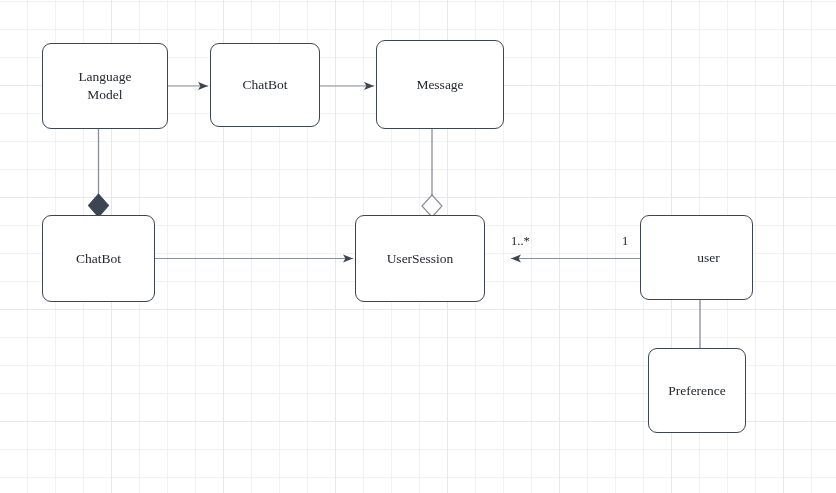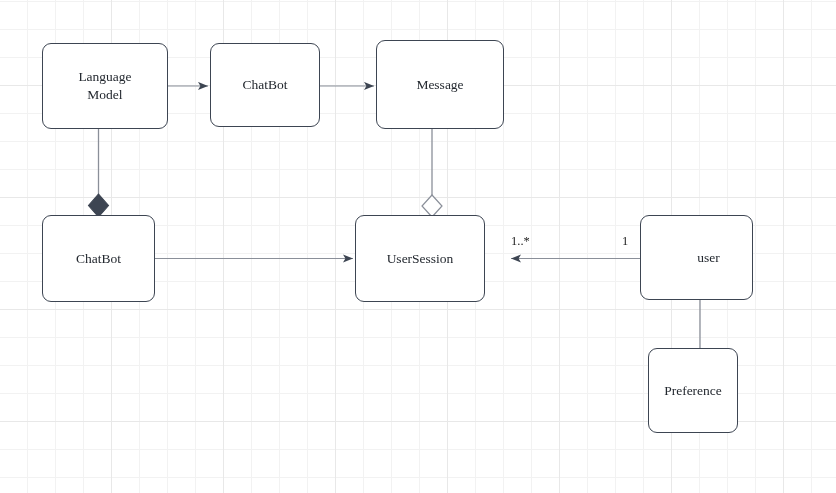--- a/index.html
+++ b/index.html
@@ -121,21 +121,21 @@
   </div>
 
   <div class="node" style="left:355px; top:215px; width:130px; height:87px;">
     <span style="white-space:pre-line;">UserSession</span>
   </div>
 
   <div class="node" style="left:640px; top:215px; width:113px; height:85px;padding-left:24px;">
     <span style="white-space:pre-line;">user</span>
   </div>
 
-  <div class="node" style="left:648px; top:348px; width:90px; height:85px;justify-content:center;">
+  <div class="node" style="left:648px; top:348px; width:98px; height:85px;justify-content:center;">
     <span style="white-space:pre-line;">Preference</span>
   </div>
 
   <div class="edge-label" style="left:511px; top:234px;">1..*</div>
 
   <div class="edge-label" style="left:622px; top:234px;">1</div>
 
 </div>
 
 </body></html>

